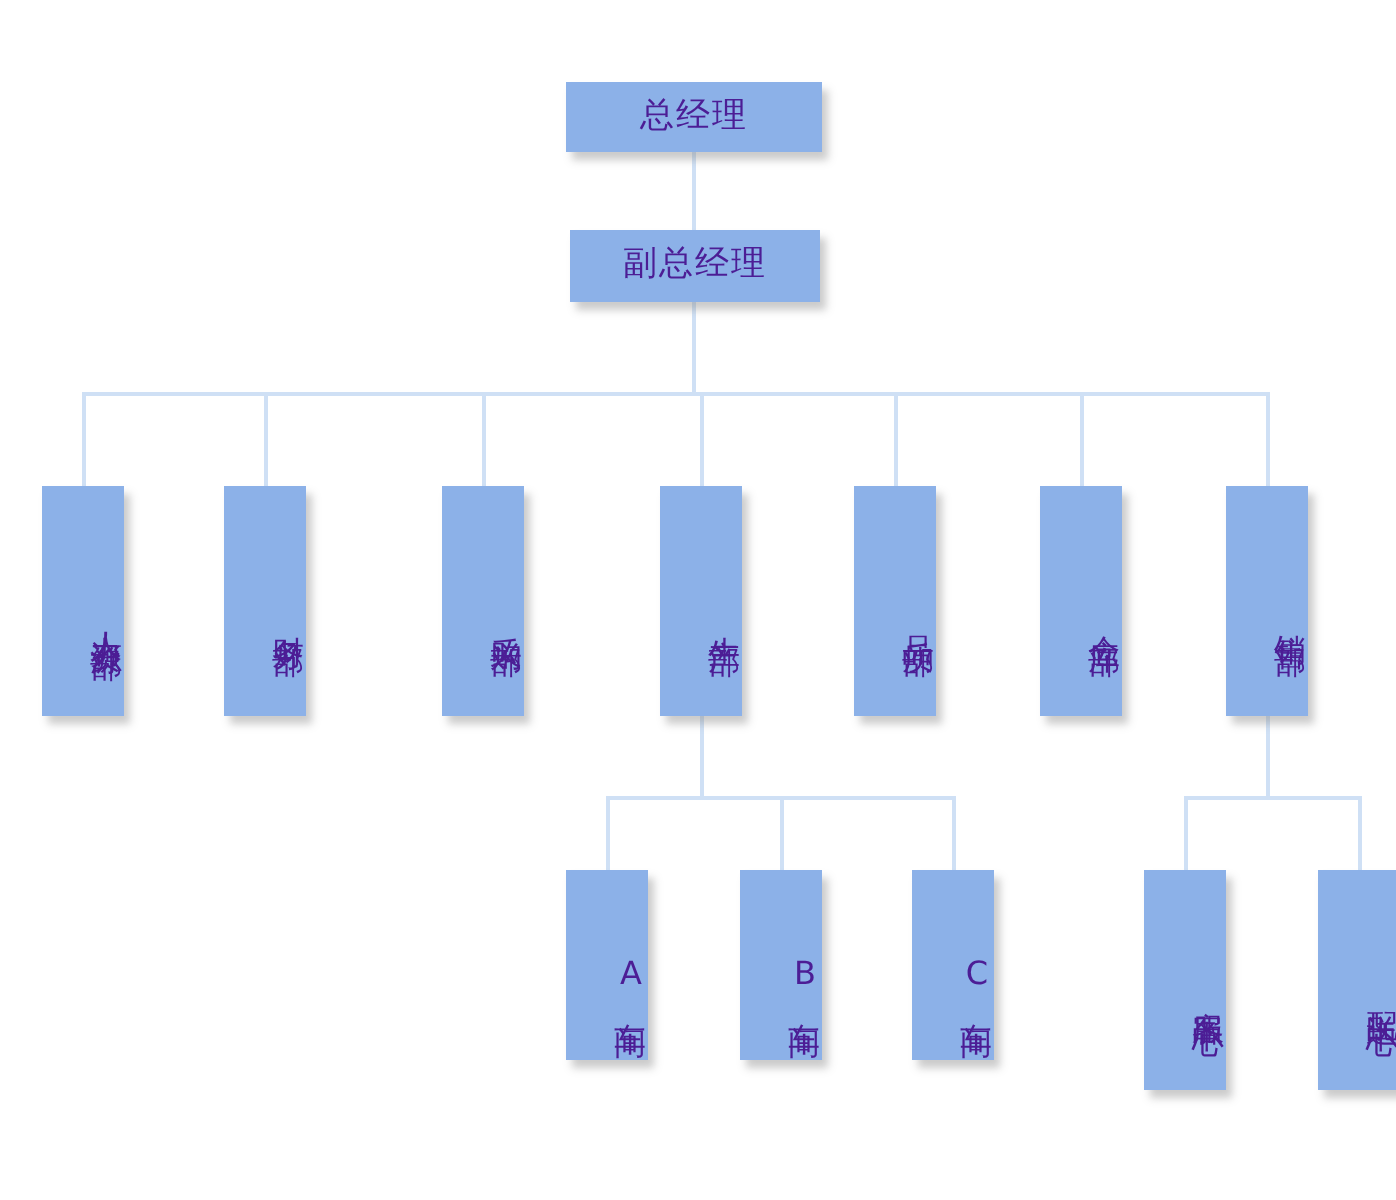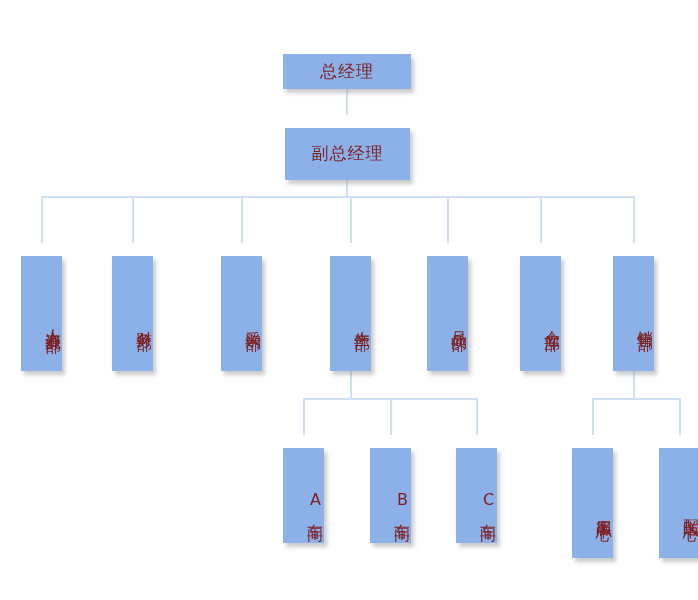--- a/index.html
+++ b/index.html
@@ -19,24 +19,23 @@
 
   
   .node {
     position: absolute;
     box-sizing: border-box;
     background: #8CB1E8;
     box-shadow: 3px 4px 4px rgba(140, 140, 140, 0.45);
     display: flex;
     align-items: center;
     justify-content: center;
-    color: #7f1d1d;
+    color: #4c1d95;
     line-height: 1.12;
     z-index: 3;
-    margin-top: 13px;
   }
 
   
   .node.h-node {
     font-size: 17px;
     letter-spacing: 1px;
     writing-mode: horizontal-tb;
   }
 
   
@@ -92,21 +91,21 @@
 
   <div class="conn v" style="left:633px; top:358px; height:41px;"></div>
   <div class="conn h" style="left:592px; top:398px; width:89px;"></div>
   <div class="conn v" style="left:592px; top:398px; height:37px;"></div>
   <div class="conn v" style="left:679px; top:398px; height:37px;"></div>
 
   <div class="node h-node" style="left:283px; top:41px; width:128px; height:35px;">
     <span class="node-label">总经理</span>
   </div>
 
-  <div class="node h-node" style="left:285px; top:115px; width:125px; height:52px;">
+  <div class="node h-node" style="left:285px; top:115px; width:125px; height:36px;">
     <span class="node-label">副总经理</span>
   </div>
 
   <div class="node v-node" style="left:21px; top:243px; width:41px; height:115px;">
     <span class="node-label">人力资源部</span>
   </div>
 
   <div class="node v-node" style="left:112px; top:243px; width:41px; height:115px;">
     <span class="node-label">财务部</span>
   </div>

